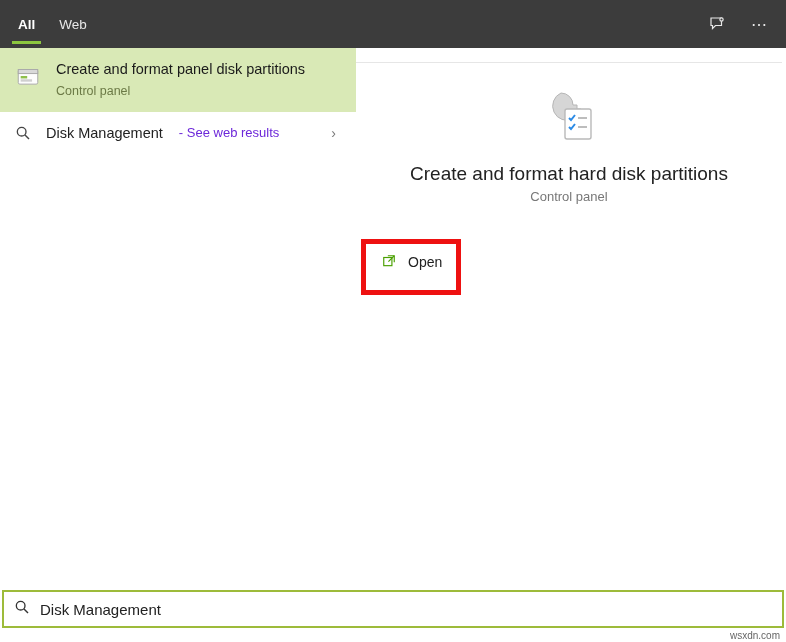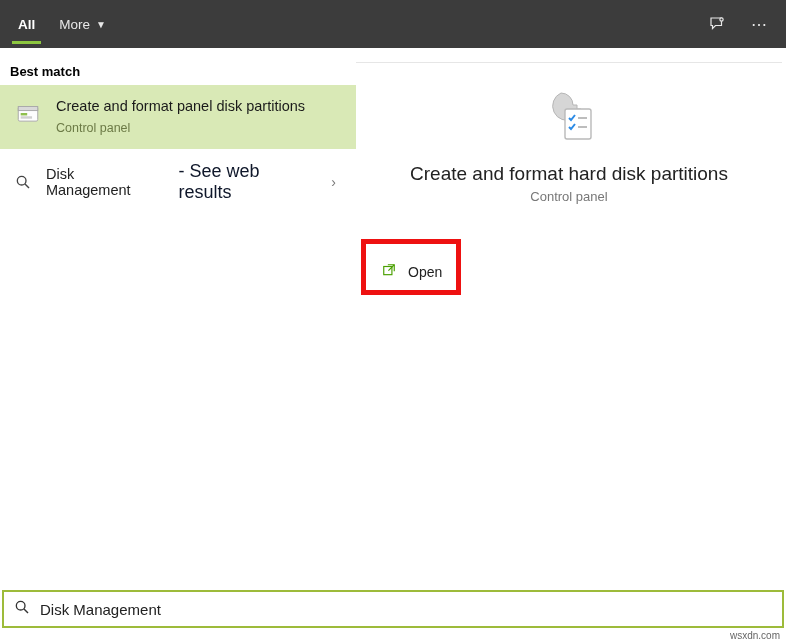--- a/index.html
+++ b/index.html
@@ -27,31 +27,31 @@
   .best-icon { width: 28px; height: 28px; margin-top: 2px; display: flex; align-items: center; justify-content: center; }
   .best-icon svg { width: 26px; height: 26px; }
   .best-text .title { font-size: 14.5px; color: #1a1a1a; line-height: 1.35; }
   .best-text .title b { font-weight: 400; }
   .best-text .sub { font-size: 12.5px; color: #6c7a46; margin-top: 4px; }
 
   
   .web-row { display: flex; align-items: center; padding: 12px 14px; gap: 14px; cursor: pointer; }
   .web-row .mag { width: 18px; height: 18px; display: flex; align-items: center; justify-content: center; }
   .web-row .lbl { font-size: 14.5px; color: #222; }
-  .web-row .hint { font-size: 18px; color: #0f172a; margin-left: 2px; }
+  .web-row .hint { font-size: 13px; color: #6d28d9; margin-left: 2px; }
   .web-row .chevr { margin-left: auto; margin-right: 6px; color: #7a7a7a; font-size: 14px; }
 
   
   .right-inner { padding-top: 22px; text-align: center; }
   .app-icon { width: 64px; height: 64px; margin: 0 auto 14px auto; display: flex; align-items: center; justify-content: center; }
   .app-title { font-size: 19px; color: #222; }
   .app-sub { font-size: 13px; color: #777; margin-top: 4px; }
 
   .actions { margin-top: 38px; }
-  .action-row { display: flex; align-items: flex-end; gap: 12px; padding: 12px 18px; font-size: 14px; color: #222; cursor: pointer; }
+  .action-row { display: flex; align-items: flex-start; gap: 12px; padding: 12px 18px; font-size: 14px; color: #222; cursor: pointer; }
   .action-row.hl { outline: 5px solid #e11; outline-offset: -2px; width: 94px; margin-left: 8px; height: 50px; }
   .action-row .ico { color: #4aa000; font-size: 15px; }
 
   
   .searchbar { position: absolute; left: 2px; right: 2px; bottom: 14px; height: 38px; border: 2px solid #9dbb3a; display: flex; align-items: center; padding: 0 10px; background: #fff; }
   .searchbar .mag { margin-right: 10px; }
   .searchbar input { border: none; outline: none; font-size: 15px; flex: 1; color: #222; background: transparent; }
 
   
   .wm { position: absolute; right: 6px; bottom: 1px; font-size: 10px; color: #666; text-align: right; }
@@ -60,37 +60,35 @@
   .mag svg { width: 16px; height: 16px; }
 </style>
 </head>
 <body>
 
 <div class="tabbar">
   <div class="tab active">
       <span>All</span>
     </div>
   <div class="tab">
-    <span>More</span>
-    <span class="chev">▼</span>
-  </div>
+      <span>Web</span>
+    </div>
   <div class="tabbar-spacer"></div>
   <div class="tabbar-icon">
     <svg viewBox="0 0 24 24" fill="none" stroke="currentColor" stroke-width="1.6" width="18" height="18">
       <path d="M4 4h14v10H10l-4 4v-4H4z"></path>
         <circle cx="18" cy="6" r="2.2" fill="#3c3c3c" stroke="currentColor"></circle>
     </svg>
   </div>
   <div class="tabbar-icon">⋯</div>
 </div>
 
 <div class="content">
 
   <div class="left">
-    <div class="sect-header">Best match</div>
 
     <div class="best-item">
       <div class="best-icon">
         <svg viewBox="0 0 32 32">
           <rect x="4" y="8" width="24" height="18" rx="2" fill="#fdfdfd" stroke="#a9a9a9" stroke-width="1.2"></rect>
           <rect x="4" y="8" width="24" height="5" fill="#d9d9d9" stroke="#a9a9a9" stroke-width="1.2"></rect>
           <rect x="7" y="16" width="8" height="3" fill="#8fbf4d"></rect>
           <rect x="7" y="20" width="14" height="3" fill="#cfcfcf"></rect>
         </svg>
       </div>

